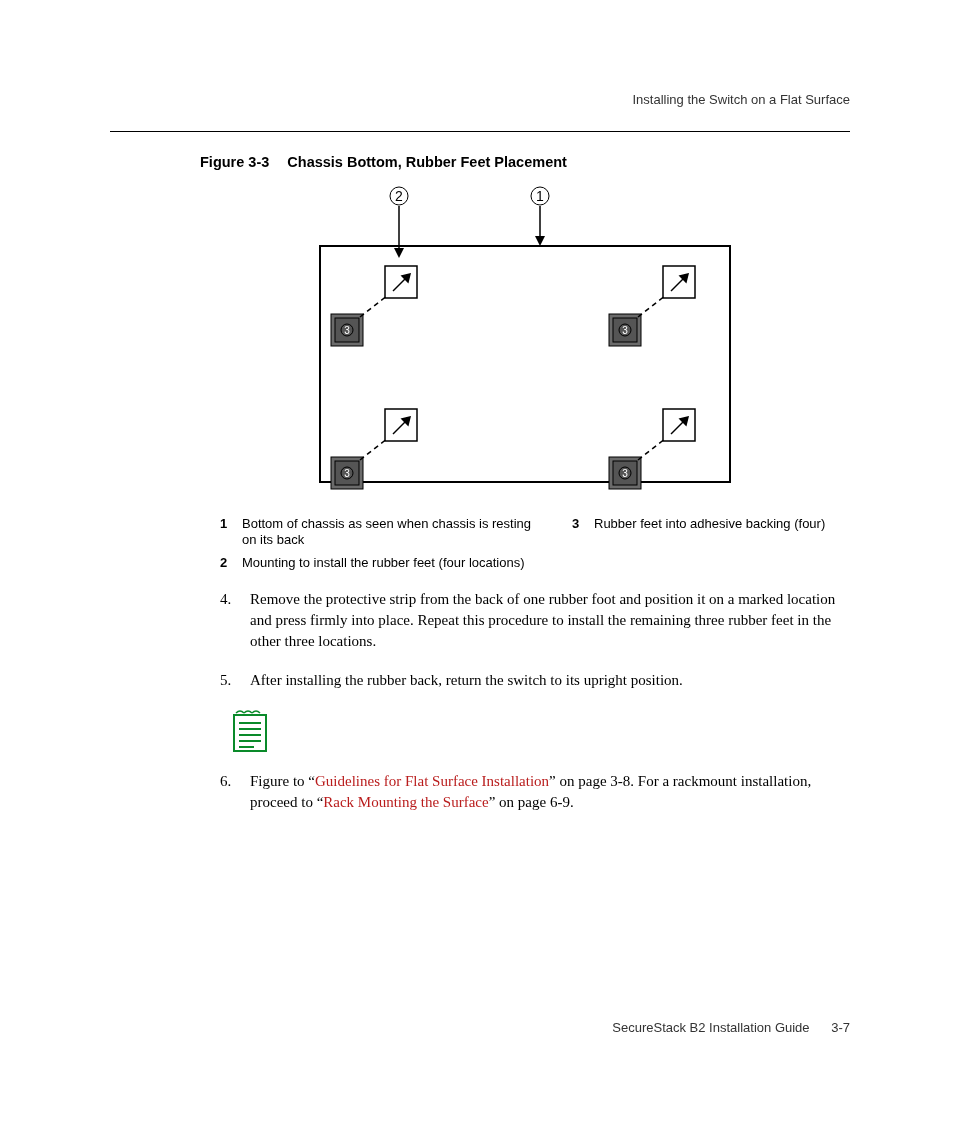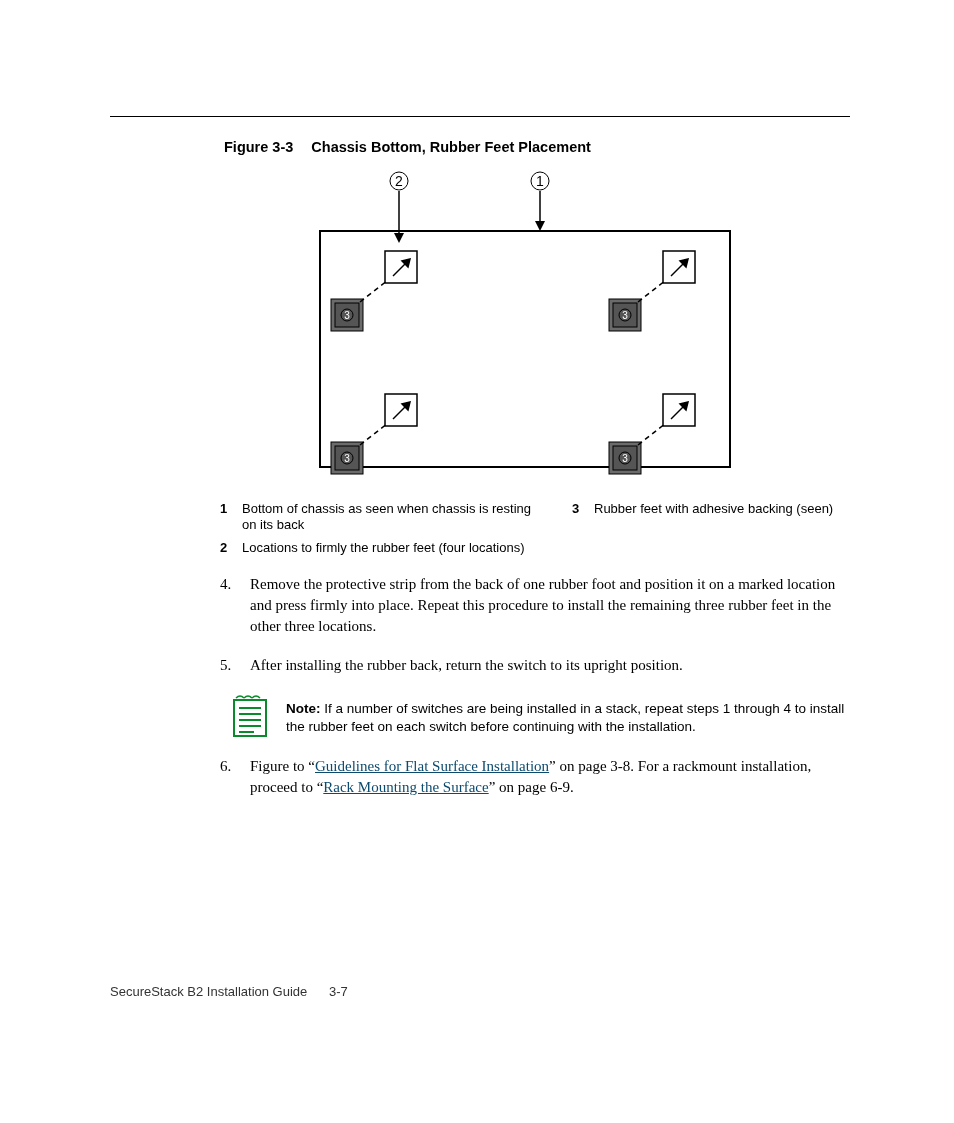--- a/index.html
+++ b/index.html
@@ -26,21 +26,21 @@
     font-size: 13px;
     color: #333;
     text-align: right;
     margin-bottom: 6px;
   }
   .figure-caption {
     font-family: Arial, Helvetica, sans-serif;
     font-weight: bold;
     font-size: 14.5px;
     margin-top: 22px;
-    margin-left: 114px;
+    margin-left: 90px;
   }
   .fig-num { margin-right: 18px; }
   .diagram {
     margin: 14px auto 0 auto;
     width: 740px;
     height: 310px;
     position: relative;
   }
   .legend-block {
     margin-top: 22px;
@@ -74,36 +74,38 @@
     gap: 16px;
   }
   .note-icon svg { display:block; }
   .note-text {
     font-family: Arial, Helvetica, sans-serif;
     font-size: 13.5px;
     line-height: 1.35;
     padding-top: 6px;
   }
   .note-text b { font-weight: bold; }
-  .link { color: #0c4a6e; text-decoration: underline; }
+  .link { color: #b91c1c; }
   .footer {
     position: absolute;
     left: 110px;
     width: 740px;
-    top: 984px;
+    top: 1020px;
+    text-align: right;
     font-family: Arial, Helvetica, sans-serif;
     font-size: 13px;
     color: #333;
   }
   .footer .pgnum { margin-left: 18px; }
 </style>
 </head>
 <body>
 
 <div class="page">
+  <div class="header-text">Installing the Switch on a Flat Surface</div>
   <div class="header-line"></div>
 
   <div class="figure-caption">
     <span class="fig-num">Figure 3-3</span><span>Chassis Bottom, Rubber Feet Placement</span>
   </div>
 
   <div class="diagram">
     <svg width="740" height="310" viewBox="0 0 740 310">
 
       <g font-family="Arial" font-size="14" text-anchor="middle">
@@ -176,27 +178,27 @@
   </div>
 
   <div class="legend-block">
     <div class="legend-col">
       <div class="legend-row">
         <div class="legend-num">1</div>
         <div class="legend-txt">Bottom of chassis as seen when chassis is resting on its back</div>
       </div>
       <div class="legend-row">
         <div class="legend-num">2</div>
-        <div class="legend-txt">Locations to firmly the rubber feet (four locations)</div>
+        <div class="legend-txt">Mounting to install the rubber feet (four locations)</div>
       </div>
     </div>
     <div class="legend-col">
       <div class="legend-row">
         <div class="legend-num">3</div>
-        <div class="legend-txt">Rubber feet with adhesive backing (seen)</div>
+        <div class="legend-txt">Rubber feet into adhesive backing (four)</div>
       </div>
     </div>
   </div>
 
   <div class="ol-item">
     <div class="ol-num">4.</div>
     <div class="ol-body">Remove the protective strip from the back of one rubber foot and position it on a marked location and press firmly into place. Repeat this procedure to install the remaining three rubber feet in the other three locations.</div>
   </div>
 
   <div class="ol-item">
@@ -216,23 +218,20 @@
         <rect x="4" y="6" width="32" height="36" fill="#fff" stroke="#0a8a2a" stroke-width="2"></rect>
         <g stroke="#0a8a2a" stroke-width="2">
           <line x1="9" y1="14" x2="31" y2="14"></line>
           <line x1="9" y1="20" x2="31" y2="20"></line>
           <line x1="9" y1="26" x2="31" y2="26"></line>
           <line x1="9" y1="32" x2="31" y2="32"></line>
           <line x1="9" y1="38" x2="24" y2="38"></line>
         </g>
       </svg>
     </div>
-    <div class="note-text">
-      <b>Note:</b><span> If a number of switches are being installed in a stack, repeat steps 1 through 4 to install the rubber feet on each switch before continuing with the installation.</span>
-    </div>
   </div>
 
   <div class="ol-item">
     <div class="ol-num">6.</div>
     <div class="ol-body"><span>Figure to “</span><span class="link">Guidelines for Flat Surface Installation</span><span>” on page 3-8. For a rackmount installation, proceed to “</span><span class="link">Rack Mounting the Surface</span><span>” on page 6-9.</span></div>
   </div>
 </div>
 
 <div class="footer">
   <span>SecureStack B2 Installation Guide</span>

